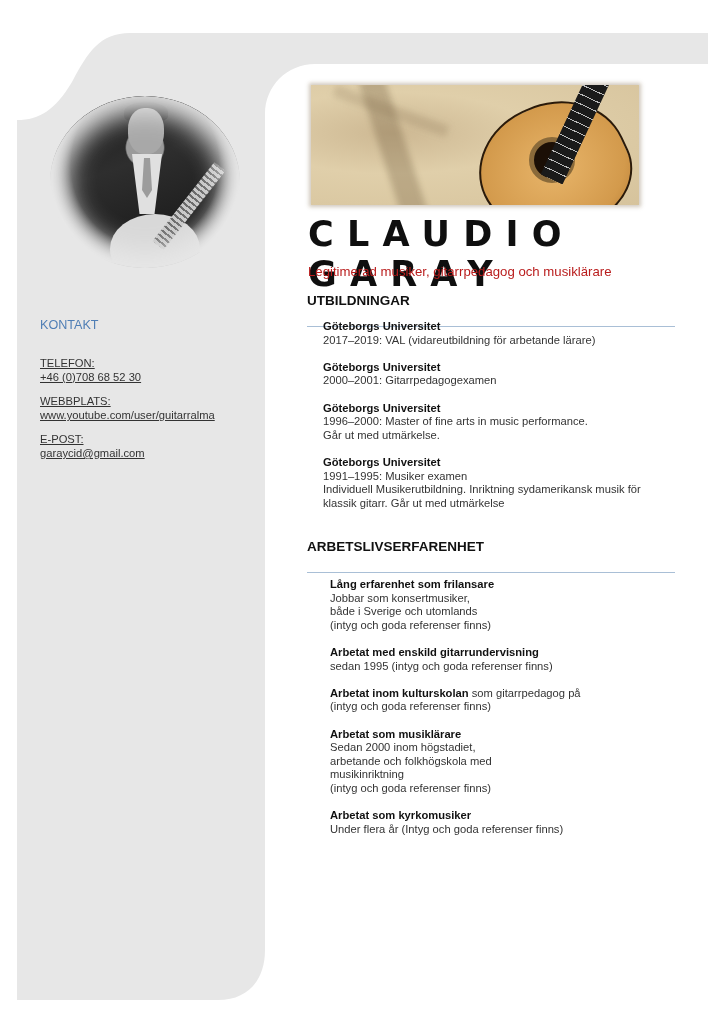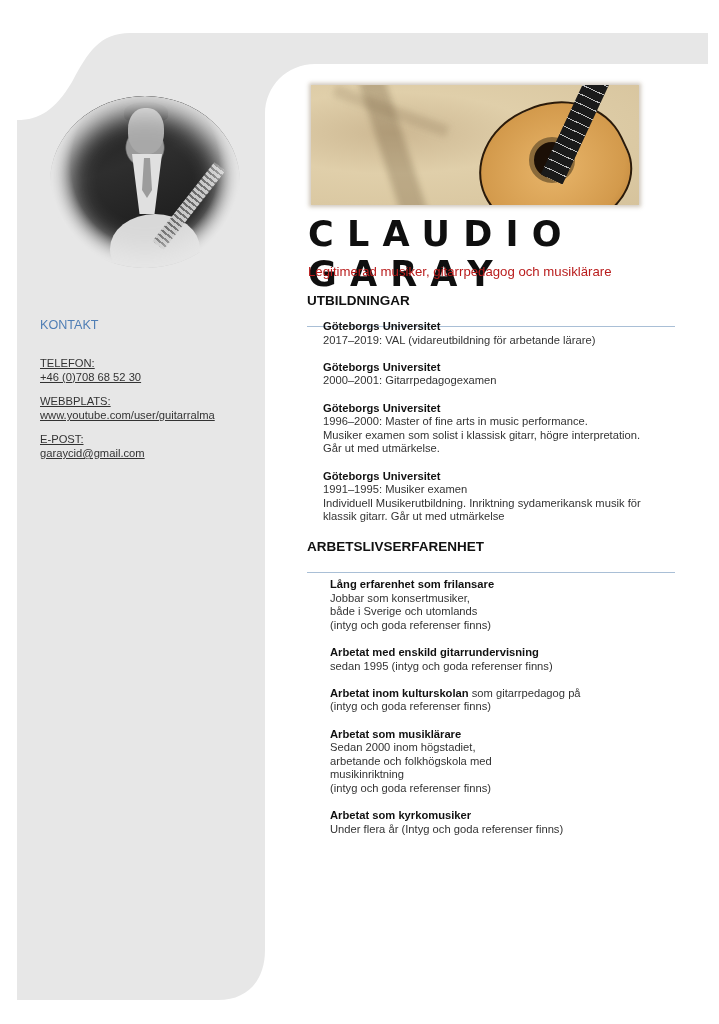--- a/index.html
+++ b/index.html
@@ -116,21 +116,20 @@
     <span class="title line">Göteborgs Universitet</span>
     <span class="line">2017–2019: VAL (vidareutbildning för arbetande lärare)</span>
   </div>
   <div class="entry">
     <span class="title line">Göteborgs Universitet</span>
     <span class="line">2000–2001:  Gitarrpedagogexamen</span>
   </div>
   <div class="entry">
     <span class="title line">Göteborgs Universitet</span>
     <span class="line">1996–2000: Master of fine arts in music performance.</span>
-    <span class="line">Musiker examen som solist i klassisk gitarr, högre interpretation.</span>
     <span class="line">Går ut med utmärkelse.</span>
   </div>
   <div class="entry">
     <span class="title line">Göteborgs Universitet</span>
     <span class="line">1991–1995: Musiker examen</span>
     <span class="line">Individuell Musikerutbildning. Inriktning sydamerikansk musik för</span>
     <span class="line">klassik gitarr. Går ut med utmärkelse</span>
   </div>
 </div>
 

